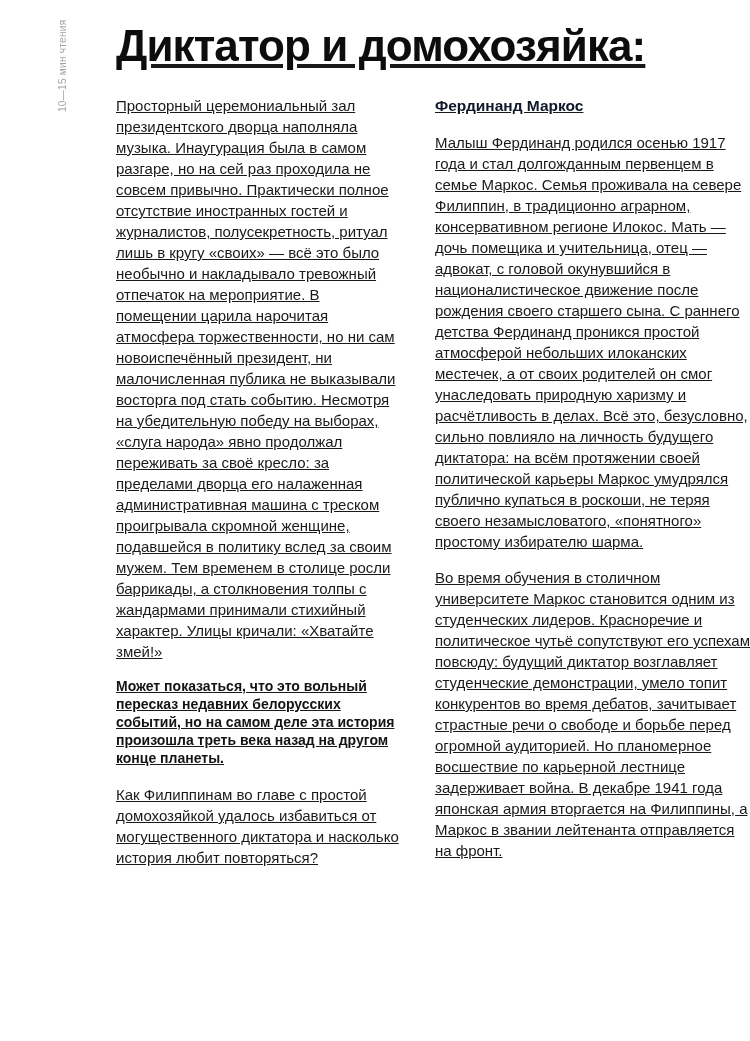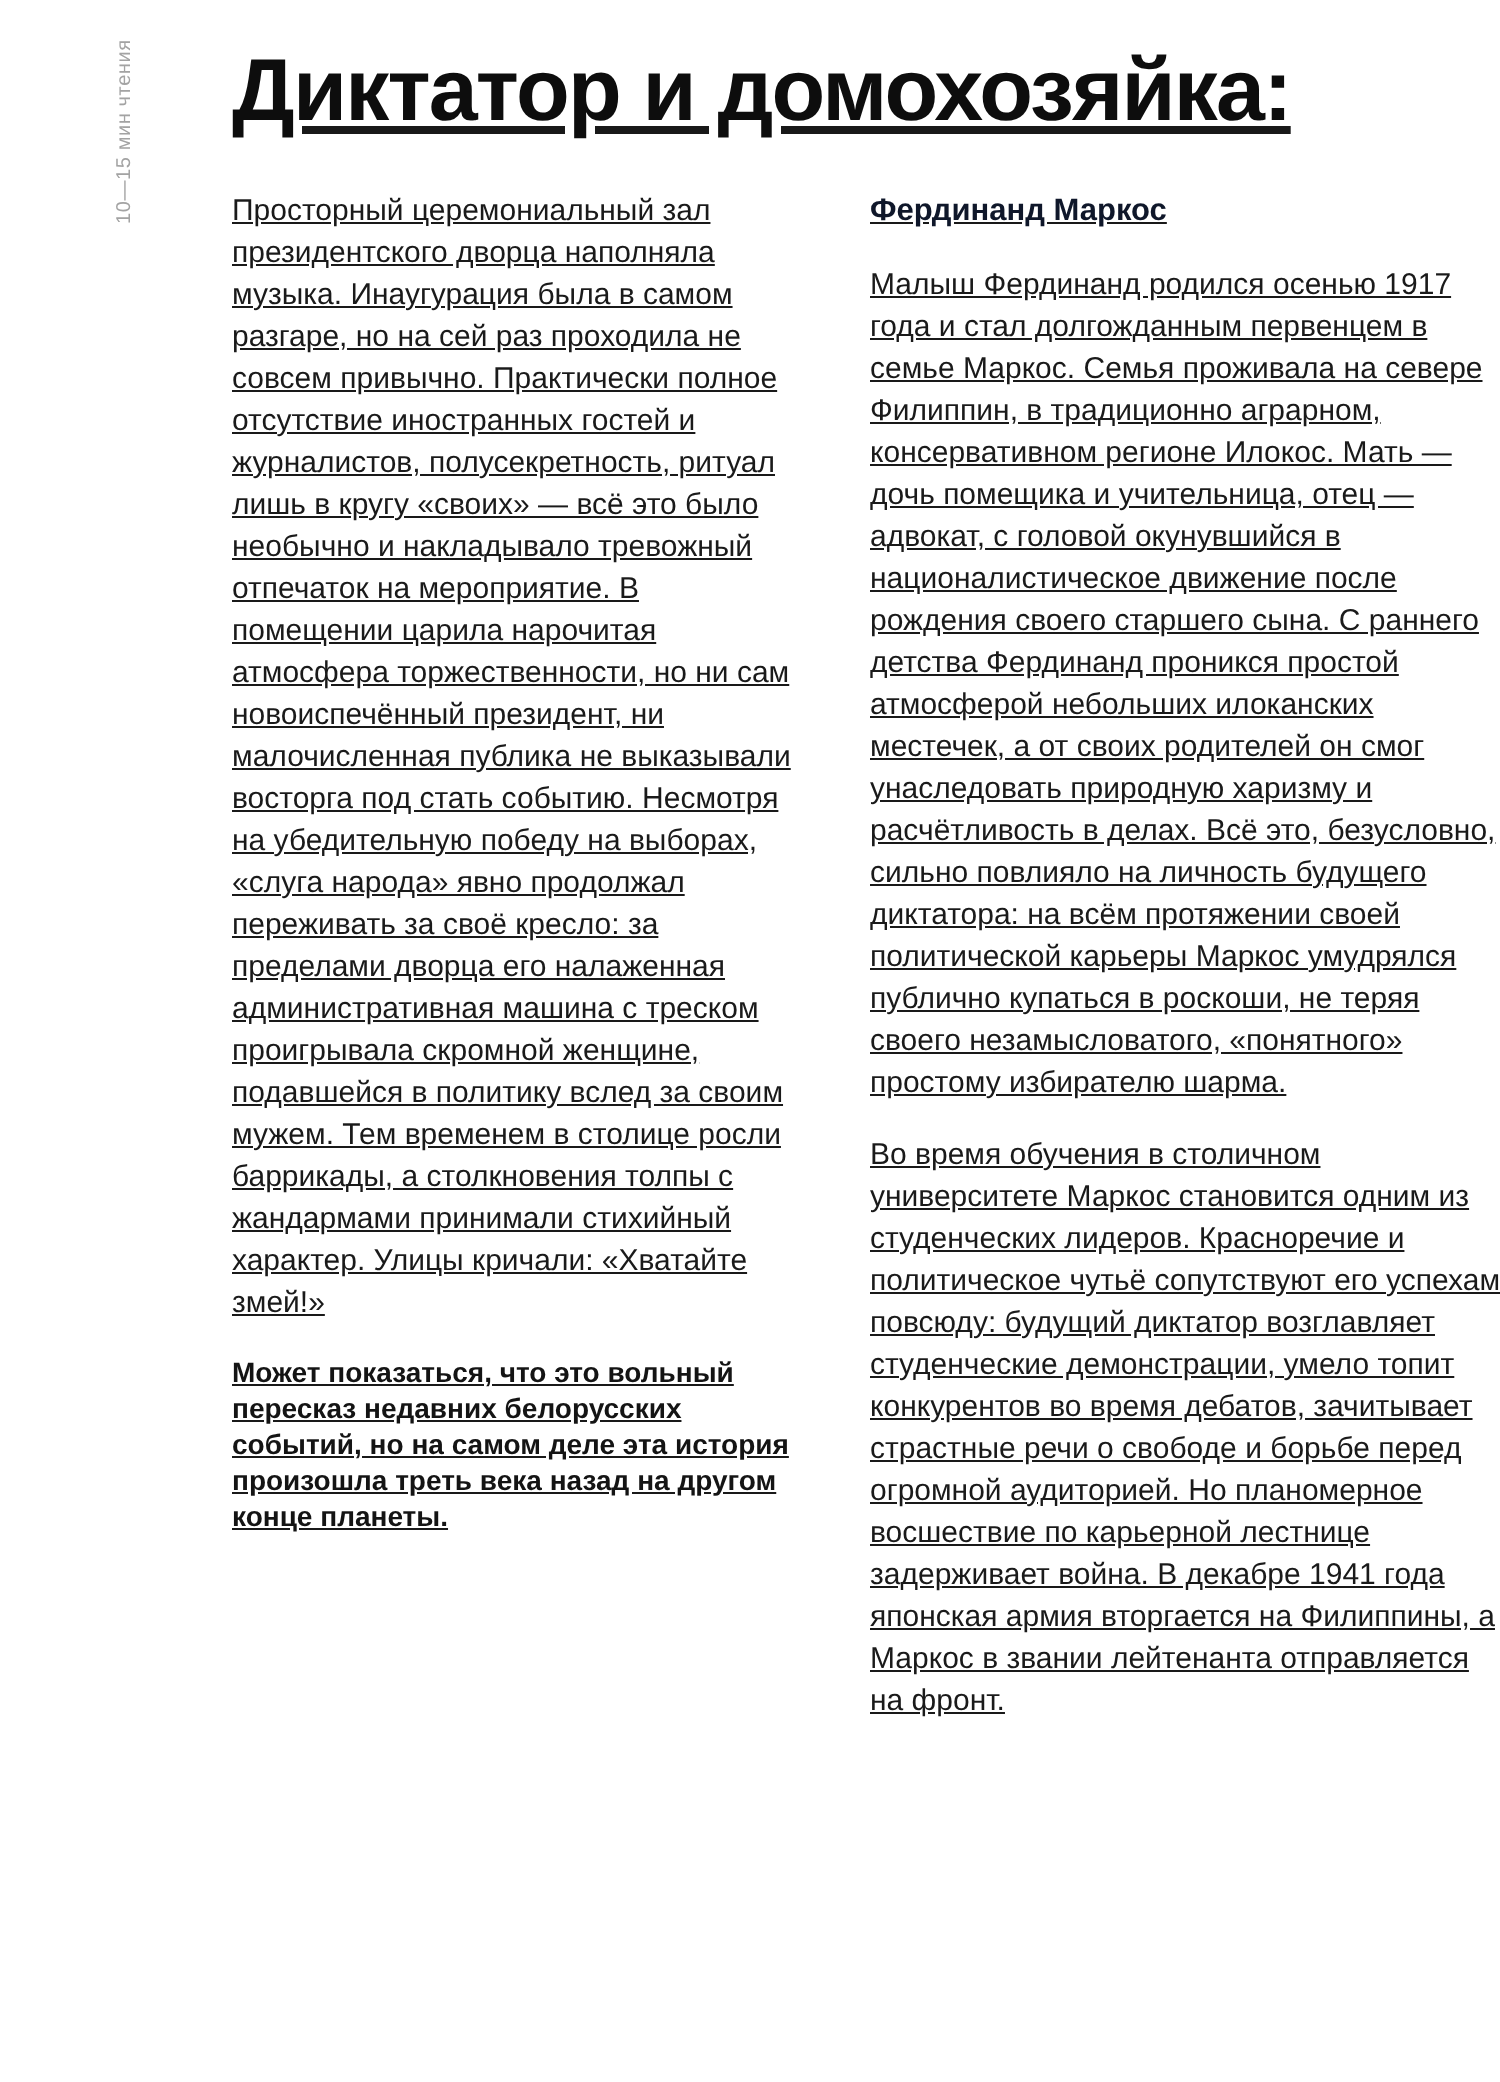--- a/index.html
+++ b/index.html
@@ -65,20 +65,21 @@
 
 <div class="page">
 
   <h1 class="title"><span class="t1">Диктатор и домохозяйка:</span><br></h1>
 
   <div class="columns">
 
     <div class="col-left">
       <p class="body">Просторный церемониальный зал президентского дворца наполняла музыка. Инаугурация была в самом разгаре, но на сей раз проходила не совсем привычно. Практически полное отсутствие иностранных гостей и журналистов, полусекретность, ритуал лишь в кругу «своих» — всё это было необычно и накладывало тревожный отпечаток на мероприятие. В помещении царила нарочитая атмосфера торжественности, но ни сам новоиспечённый президент, ни малочисленная публика не выказывали восторга под стать событию. Несмотря на убедительную победу на выборах, «слуга народа» явно продолжал переживать за своё кресло: за пределами дворца его налаженная административная машина с треском проигрывала скромной женщине, подавшейся в политику вслед за своим мужем. Тем временем в столице росли баррикады, а столкновения толпы с жандармами принимали стихийный характер. Улицы кричали: «Хватайте змей!»</p>
       <p class="note">Может показаться, что это вольный пересказ недавних белорусских событий, но на самом деле эта история произошла треть века назад на другом конце планеты.</p>
+      <p class="body">Как Филиппинам во главе с простой домохозяйкой удалось избавиться от могущественного диктатора и насколько история любит повторяться?</p>
     </div>
 
     <div class="col-right">
       <h2 class="section-heading">Фердинанд Маркос</h2>
       <p class="body">Малыш Фердинанд родился осенью 1917 года и стал долгожданным первенцем в семье Маркос. Семья проживала на севере Филиппин, в традиционно аграрном, консервативном регионе Илокос. Мать — дочь помещика и учительница, отец — адвокат, с головой окунувшийся в националистическое движение после рождения своего старшего сына. С раннего детства Фердинанд проникся простой атмосферой небольших илоканских местечек, а от своих родителей он смог унаследовать природную харизму и расчётливость в делах. Всё это, безусловно, сильно повлияло на личность будущего диктатора: на всём протяжении своей политической карьеры Маркос умудрялся публично купаться в роскоши, не теряя своего незамысловатого, «понятного» простому избирателю шарма.</p>
       <p class="body">Во время обучения в столичном университете Маркос становится одним из студенческих лидеров. Красноречие и политическое чутьё сопутствуют его успехам повсюду: будущий диктатор возглавляет студенческие демонстрации, умело топит конкурентов во время дебатов, зачитывает страстные речи о свободе и борьбе перед огромной аудиторией. Но планомерное восшествие по карьерной лестнице задерживает война. В декабре 1941 года японская армия вторгается на Филиппины, а Маркос в звании лейтенанта отправляется на фронт.</p>
     </div>
 
   </div>
 </div>

